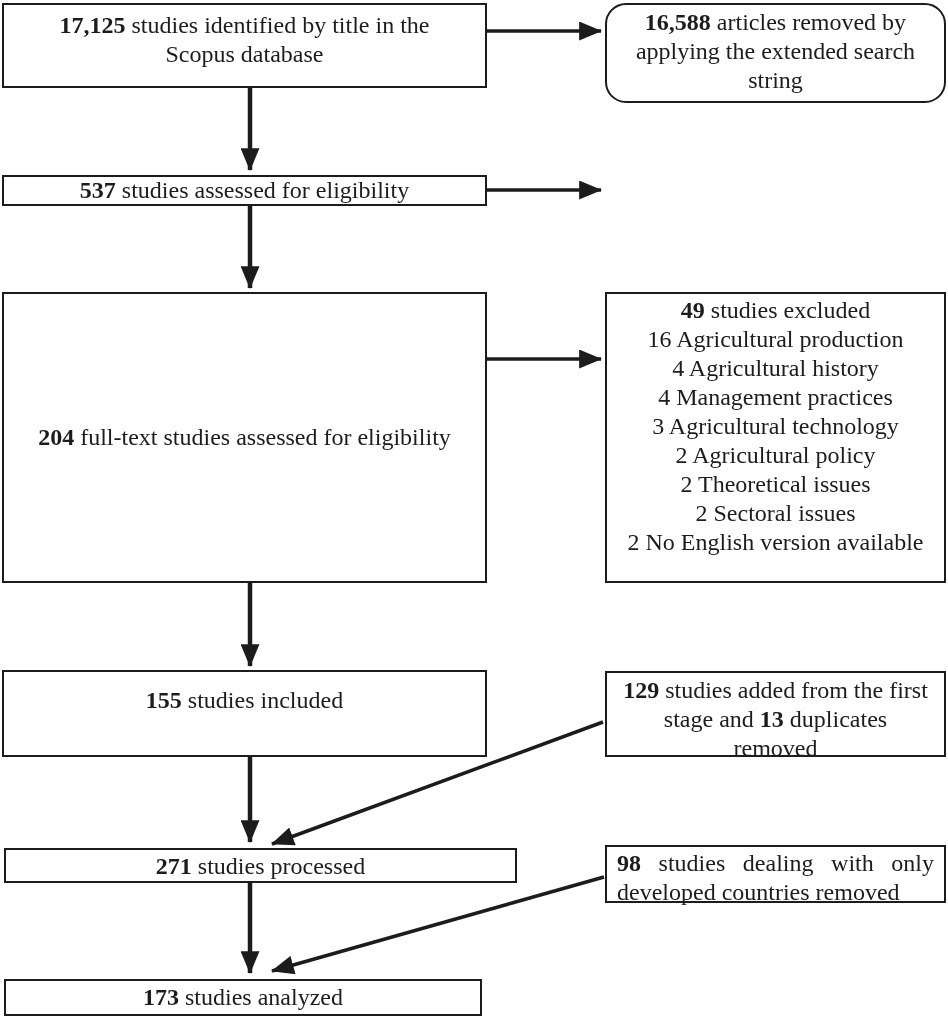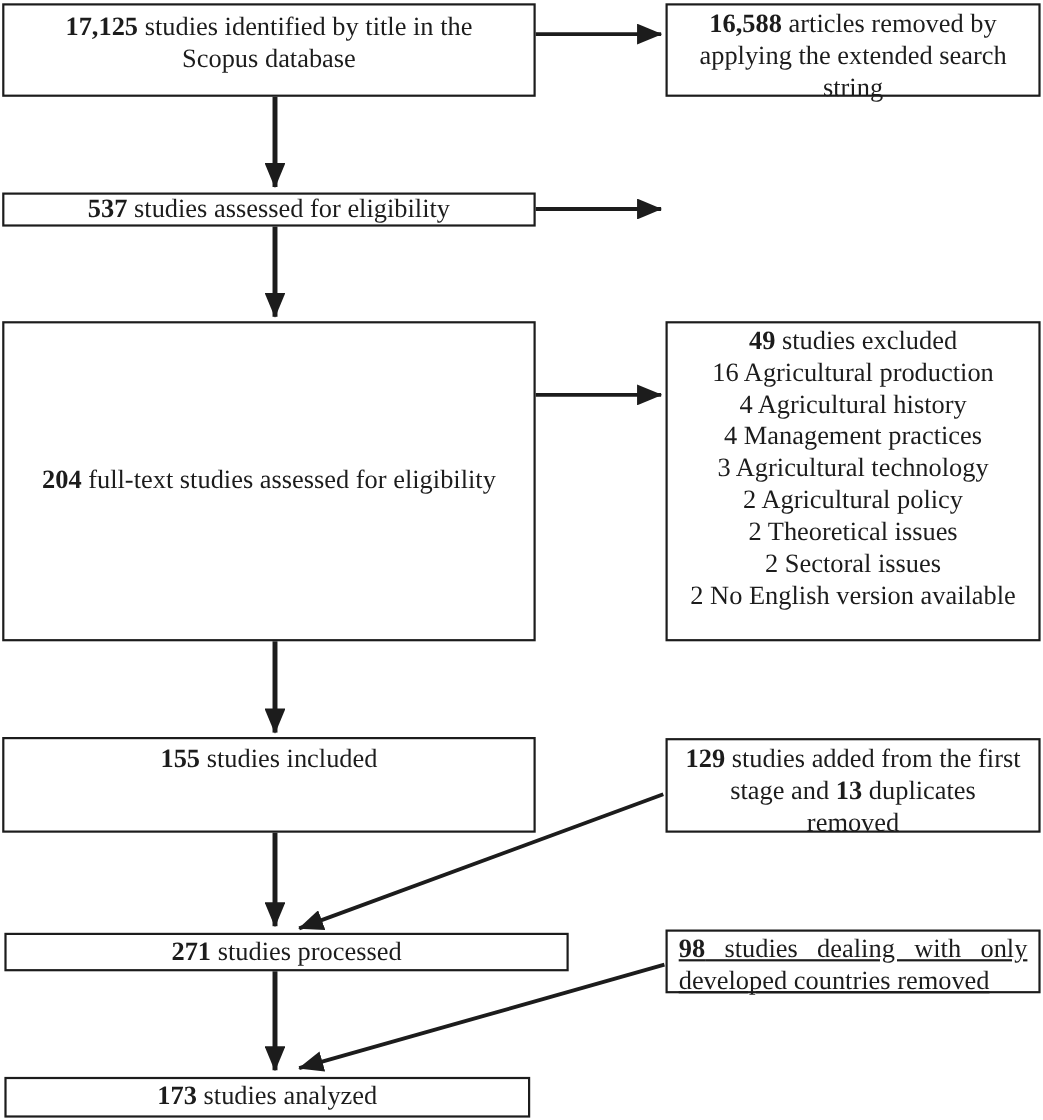--- a/index.html
+++ b/index.html
@@ -36,30 +36,30 @@
   }
   #arrows line { stroke: #1c1c1c; }
   .v-arrow { stroke-width: 4.5; }
   .h-arrow { stroke-width: 3.5; }
   .d-arrow { stroke-width: 3.5; }
 
   
   #b-identified { left: 2px;  top: 3px;   width: 485px; height: 85px;  padding: 6px 18px 0; }
   #b-assessed   { left: 2px;  top: 175px; width: 485px; height: 31px; justify-content: center; }
   #b-fulltext   { left: 2px;  top: 292px; width: 485px; height: 291px; }
-  #b-included   { left: 2px;  top: 670px; width: 485px; height: 87px;  padding: 4px 10px 0; }
+  #b-included   { left: 2px;  top: 670px; width: 485px; height: 87px;  padding: 14px 10px 0; }
   #b-processed  { left: 4px;  top: 848px; width: 513px; height: 35px; align-items: flex-end; }
   #b-analyzed   { left: 4px;  top: 979px; width: 478px; height: 37px; }
 
   
-  #b-removed-search { left: 605px; top: 3px;   width: 341px; height: 85px;  padding: 3px 16px 0; }
+  #b-removed-search { left: 605px; top: 3px;   width: 341px; height: 100px;  padding: 3px 16px 0; border-radius: 21px; }
   #b-irrelevant     { left: 605px; top: 175px; width: 341px; height: 31px; }
   #b-excluded       { left: 605px; top: 292px; width: 341px; height: 291px; padding: 2px 2px 0; }
   #b-added          { left: 605px; top: 671px; width: 341px; height: 86px;  padding: 3px 16px 0; }
-  #b-developed      { left: 605px; top: 845px; width: 341px; height: 58px;  padding: 2px 10px 4px; text-align: justify; text-decoration: underline; }
+  #b-developed      { left: 605px; top: 845px; width: 341px; height: 58px;  padding: 2px 10px 4px; text-align: justify; }
 </style>
 </head>
 <body>
 
 <div id="canvas">
 
   <svg id="arrows" width="948" height="1018" viewBox="0 0 948 1018" xmlns="http://www.w3.org/2000/svg">
     <defs>
       <marker id="ah" viewBox="0 0 12 10" refX="11.5" refY="5" markerWidth="23" markerHeight="19" orient="auto" markerUnits="userSpaceOnUse">
         <path d="M0,0 L12,5 L0,10 Z" fill="#1c1c1c"></path>

